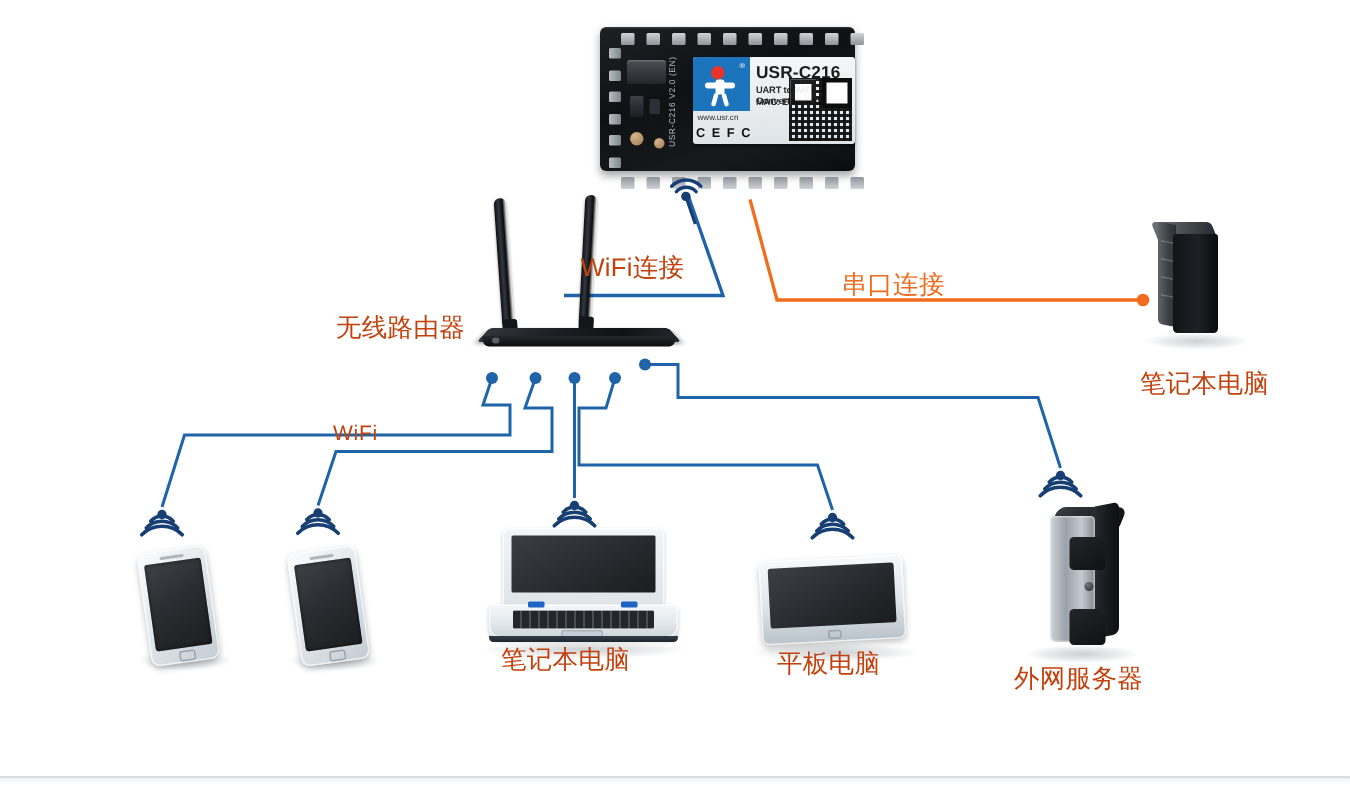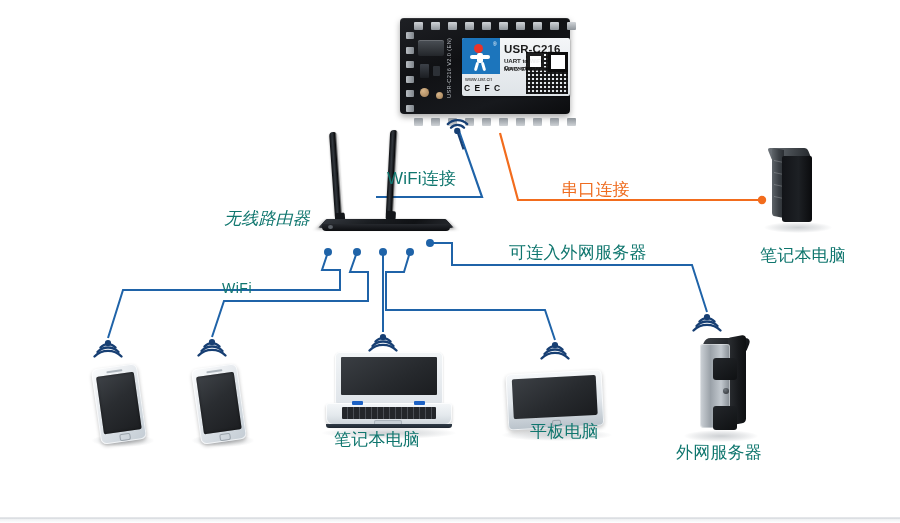--- a/index.html
+++ b/index.html
@@ -22,21 +22,21 @@
     background:linear-gradient(to bottom,#ffffff 0,#ffffff 2px,#c9cdd3 3px,#eef0f2 4px,#ffffff 8px);
   }
   
   svg.layer{position:absolute;left:0;top:0;width:900px;height:523px;overflow:visible;}
   svg.layer.lines{z-index:2;}
   svg.layer.icons{z-index:6;}
 
   
   .lbl{
     position:absolute;
-    color:#0f766e;
+    color:#c2410c;
     font-size:16px;
     line-height:1.15;
     white-space:nowrap;
     z-index:7;
     letter-spacing:.2px;
   }
   .lbl.orange{color:#ef6c1f;}
   .lbl.big{font-size:17px;}
   .lbl.wifi-en{font-size:14px;letter-spacing:.5px;}
 
@@ -466,29 +466,28 @@
       <div class="sv-bayT"></div>
       <div class="sv-dot"></div>
       <div class="sv-bayB"></div>
     </div>
   </div>
 
   <div class="lbl big" style="left:387px;top:169px;">WiFi连接</div>
 
   <div class="lbl big orange" style="left:561px;top:169px;margin-top:11px;">串口连接</div>
 
-  <div class="lbl big" style="left:224px;top:209px;font-style:italic;">无线路由器</div>
+  <div class="lbl big" style="left:224px;top:209px;">无线路由器</div>
 
   <div class="lbl wifi-en" style="left:222px;top:280px;">WiFi</div>
 
-  <div class="lbl big" style="left:509px;top:243px;">可连入外网服务器</div>
 
   <div class="lbl big" style="left:760px;top:246px;">笔记本电脑</div>
 
 
   <div class="lbl big" style="left:334px;top:430px;">笔记本电脑</div>
 
-  <div class="lbl big" style="left:518px;top:422px;margin-left:12px;">平板电脑</div>
+  <div class="lbl big" style="left:518px;top:433px;">平板电脑</div>
 
   <div class="lbl big" style="left:676px;top:443px;">外网服务器</div>
 
   <div class="bottom-rule"></div>
 </div>
 
 </body></html>

